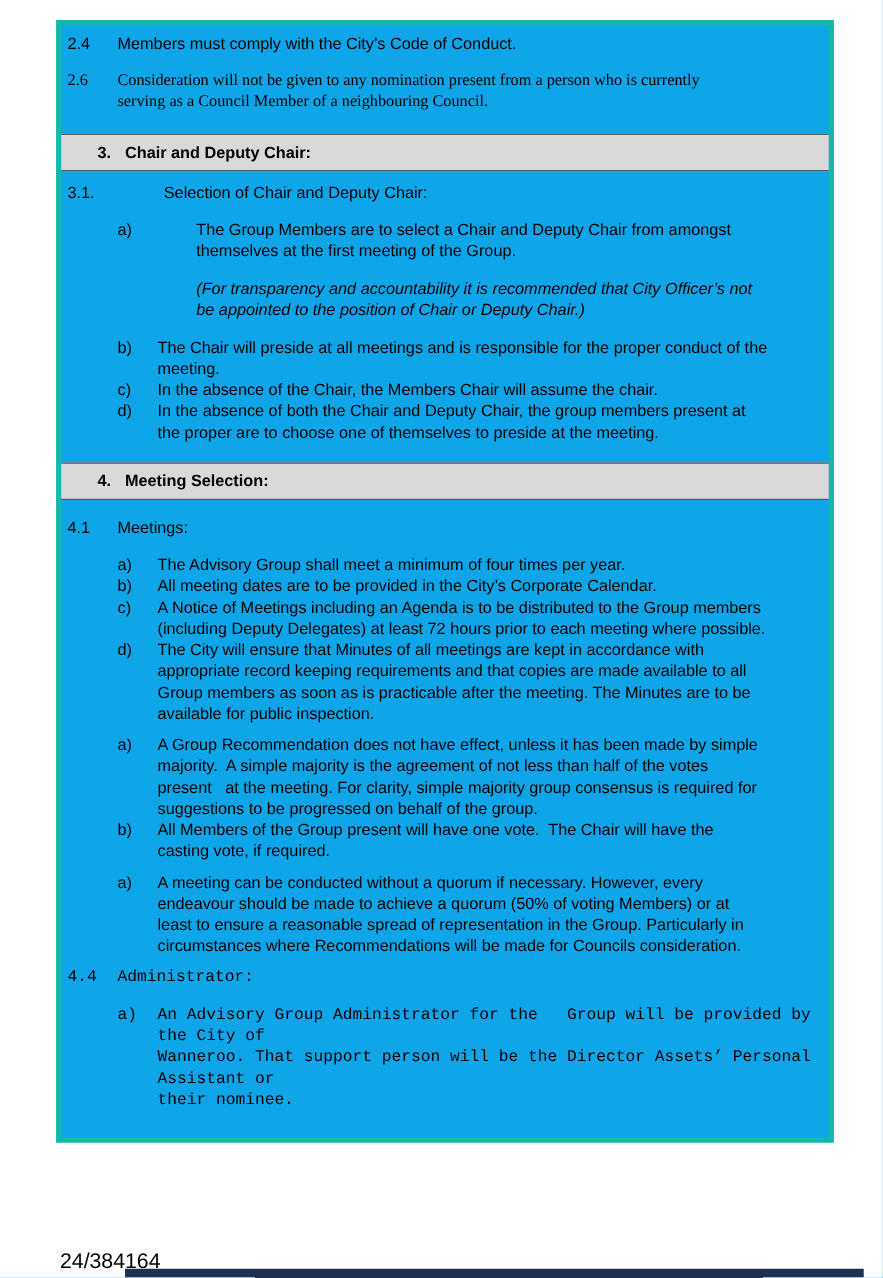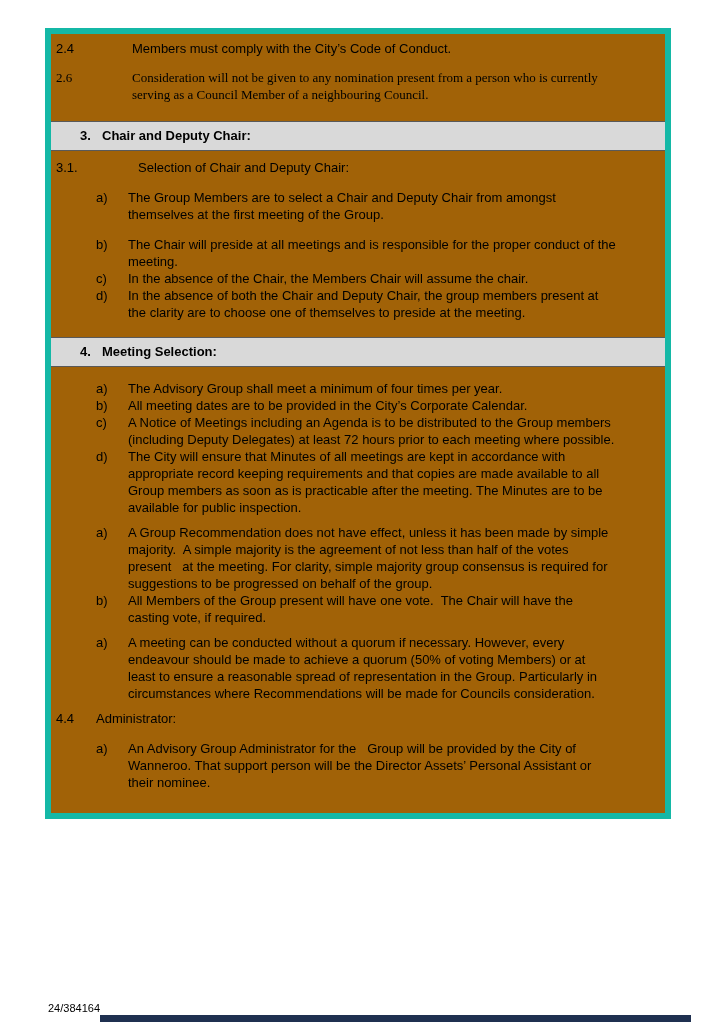--- a/index.html
+++ b/index.html
@@ -9,62 +9,62 @@
     font-family: "Liberation Sans", sans-serif;
     font-size: 13px;
     line-height: 17px;
     color: #000000;
     overflow: hidden;
   }
   .page { position: relative; width: 706px; height: 1022px; background: #ffffff; }
 
   .doc-box {
     position: absolute;
-    left: 45px; top: 28px;
+    left: 45px; top: 16px;
     width: 614px;
-    border: 6px solid #14b8a6;
-    background: #a16207;
+    border: 4px solid #14b8a6;
+    background: #0ea5e9;
   }
 
   .row-white { padding: 6px 5px 18px 5px; }
   .row-31    { padding: 8px 5px 16px 5px; }
   .row-4     { padding: 13px 5px 6px 5px; }
 
   .clause { display: flex; margin-bottom: 12px; }
   .clause:last-child { margin-bottom: 0; font-family: Liberation Serif, serif; }
   .clause .num { flex: 0 0 40px; }
   .clause .num-wide { flex: 0 0 46px; }
-  .clause .txt { flex: 1; white-space: pre-wrap; margin-left: 36px; }
+  .clause .txt { flex: 1; white-space: pre-wrap; }
 
   .sub { display: flex; margin-left: 40px; }
   .sub .letter { flex: 0 0 32px; }
   .sub .stxt { flex: 1; white-space: pre-wrap; }
 
-  .gap-b { margin-bottom: 13px; }
+  .gap-b { margin-bottom: 13px; gap: 31px; }
   .note { font-style: italic; }
 
   .band {
     background: #d9d9d9;
     border-top: 1px solid #595959;
     border-bottom: 1px solid #595959;
     padding: 5px 5px 6px 29px;
     display: flex;
     font-weight: bold;
   }
   .band .bnum { flex: 0 0 22px; }
 
   .subsection { margin-bottom: 8px; }
-  .subsection:last-child { margin-bottom: 16px; }
+  .subsection:last-child { margin-bottom: 16px; font-family: Liberation Mono, monospace; }
   .subsection .title-row { display: flex; margin-bottom: 13px; }
   .subsection .title-row .num { flex: 0 0 40px; }
 
   .footer-ref {
     position: absolute;
     left: 48px; top: 1002px;
-    font-size: 11px;
+    font-size: 17px;
     line-height: 13px;
   }
 
   .bottom-bar {
     position: absolute;
     left: 100px; bottom: 0;
     width: 591px; height: 7px;
     background: #1f3050;
   }
 </style>
@@ -95,44 +95,53 @@
     <div class="row-31">
       <div class="clause gap-b">
         <div class="num-wide">3.1.</div>
         <div class="txt">Selection of Chair and Deputy Chair:</div>
       </div>
       <div class="sub gap-b">
         <div class="letter">a)</div>
         <div class="stxt">The Group Members are to select a Chair and Deputy Chair from amongst
 themselves at the first meeting of the Group.</div>
       </div>
+      <div class="sub gap-b">
+        <div class="letter"></div>
+        <div class="stxt note">(For transparency and accountability it is recommended that City Officer’s not
+be appointed to the position of Chair or Deputy Chair.)</div>
+      </div>
       <div class="sub">
         <div class="letter">b)</div>
         <div class="stxt">The Chair will preside at all meetings and is responsible for the proper conduct of the
 meeting.</div>
       </div>
       <div class="sub">
         <div class="letter">c)</div>
         <div class="stxt">In the absence of the Chair, the Members Chair will assume the chair.</div>
       </div>
       <div class="sub">
         <div class="letter">d)</div>
         <div class="stxt">In the absence of both the Chair and Deputy Chair, the group members present at
-the clarity are to choose one of themselves to preside at the meeting.</div>
+the proper are to choose one of themselves to preside at the meeting.</div>
       </div>
     </div>
 
     <div class="band">
       <div class="bnum">4.</div>
       <div>Meeting Selection:</div>
     </div>
 
     <div class="row-4">
 
       <div class="subsection">
+        <div class="title-row">
+          <div class="num">4.1</div>
+          <div>Meetings:</div>
+        </div>
         <div class="sub">
           <div class="letter">a)</div>
           <div class="stxt">The Advisory Group shall meet a minimum of four times per year.</div>
         </div>
         <div class="sub">
           <div class="letter">b)</div>
           <div class="stxt">All meeting dates are to be provided in the City’s Corporate Calendar.</div>
         </div>
         <div class="sub">
           <div class="letter">c)</div>

